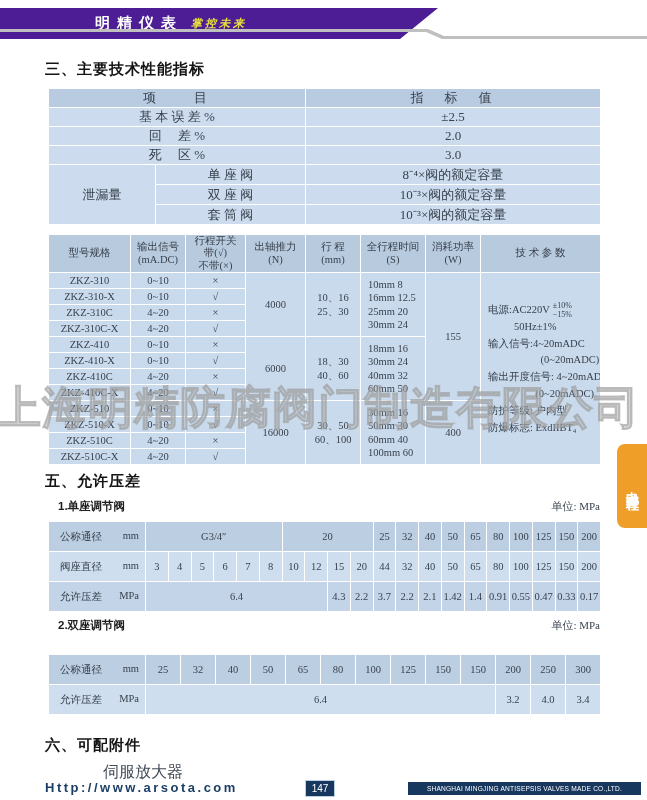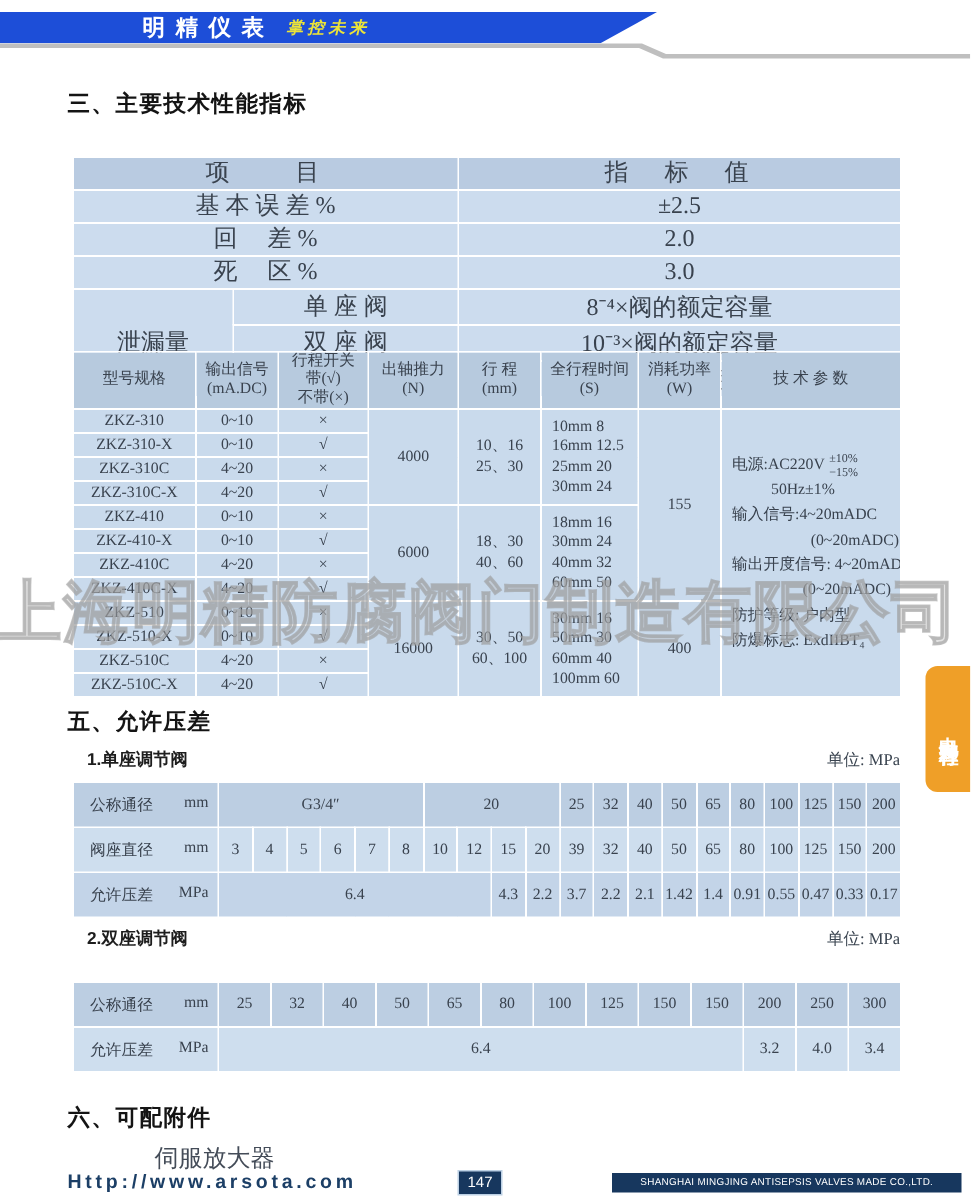--- a/index.html
+++ b/index.html
@@ -1,20 +1,20 @@
 <!DOCTYPE html>
 <html><head>
 <meta charset="utf-8">
 <style>
   html,body{margin:0;padding:0;background:#fff;}
   .page{position:relative;width:647px;height:800px;background:#ffffff;overflow:hidden;
         font-family:"Liberation Serif",serif;color:#39424e;}
 
   
-  .top-bar{position:absolute;left:0;top:8px;width:438px;height:21px;background:#1d4ed8;
+  .top-bar{position:absolute;left:0;top:8px;width:438px;height:31px;background:#4c1d95;
            clip-path:polygon(0 0,100% 0,calc(100% - 38px) 100%,0 100%);
            display:flex;align-items:center;padding-left:95px;box-sizing:border-box;}
   .brand-cn{color:#fff;font-family:"Liberation Sans",sans-serif;font-weight:bold;
             font-size:15px;letter-spacing:7px;}
   .slogan{color:#ece438;font-family:"Liberation Sans",sans-serif;font-weight:bold;
           font-style:italic;font-size:11px;letter-spacing:3px;margin-left:8px;}
   .logo{position:absolute;right:22px;top:3px;color:#1b3d6e;
         font-family:"Liberation Sans",sans-serif;font-weight:bold;font-size:24px;
         letter-spacing:1px;white-space:nowrap;}
   .logo .reg{font-size:9px;vertical-align:top;position:relative;top:-4px;}
@@ -28,21 +28,21 @@
   .sub-title{font-family:"Liberation Sans",sans-serif;font-weight:bold;font-size:11.5px;
              color:#1d1d1d;padding-left:10px;}
   .unit-note{font-size:11px;color:#3a4450;}
 
   
   table{border-collapse:collapse;table-layout:fixed;}
   td,th{border:1px solid #ffffff;text-align:center;vertical-align:middle;
         font-weight:normal;overflow:hidden;}
 
   
-  .ta{position:absolute;left:48px;top:104px;width:552px;font-size:16px;}
+  .ta{position:absolute;left:48px;top:88px;width:552px;font-size:13px;}
   .ta td{background:#ccdcee;height:13px;padding:0;}
   .ta tr.hd td{background:#b9cbe1;height:14px;}
   .ta .sp{letter-spacing:4px;}
 
   
   .tb{position:absolute;left:48px;top:234px;width:552px;font-size:10.5px;}
   .tb td{background:#c9daec;height:15px;padding:0;}
   .tb tr.hd td{background:#b7cade;height:37px;white-space:pre-line;line-height:1.15;}
   .tb td.pre{white-space:pre-line;line-height:1.3;}
   .tb td.timec{white-space:pre-line;text-align:left;padding-left:7px;line-height:1.25;}
@@ -319,21 +319,21 @@
       <td>3</td>
       <td>4</td>
       <td>5</td>
       <td>6</td>
       <td>7</td>
       <td>8</td>
       <td>10</td>
       <td>12</td>
       <td>15</td>
       <td>20</td>
-      <td>39</td>
+      <td>44</td>
       <td>32</td>
       <td>40</td>
       <td>50</td>
       <td>65</td>
       <td>80</td>
       <td>100</td>
       <td>125</td>
       <td>150</td>
       <td>200</td>
     </tr>

